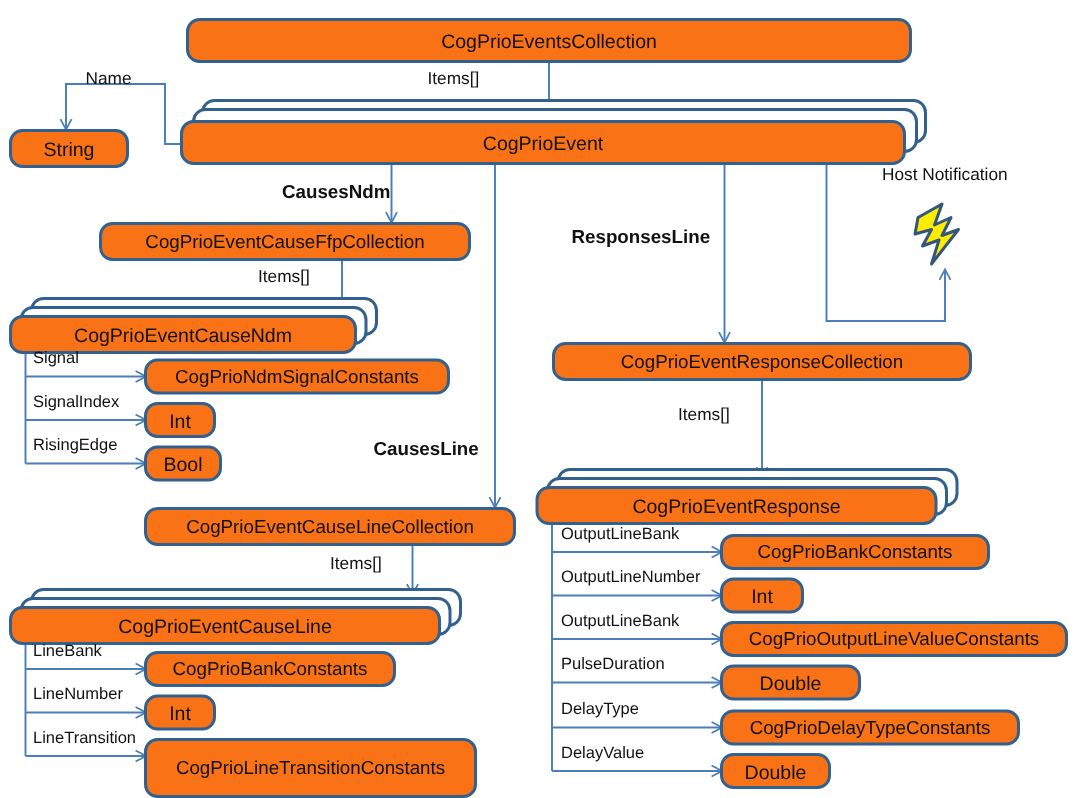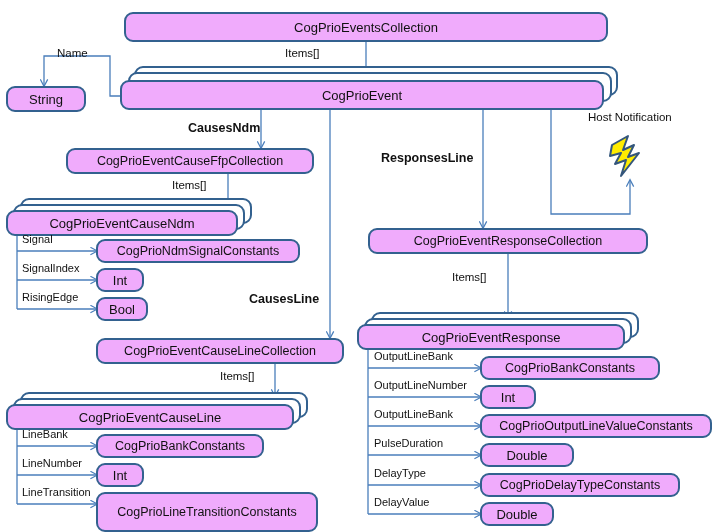--- a/index.html
+++ b/index.html
@@ -22,21 +22,21 @@
     width: 718px;
     height: 532px;
     pointer-events: none;
   }
   
   .node {
     position: absolute;
     box-sizing: border-box;
     border: 2px solid #33618f;
     border-radius: 9px;
-    background: #f0abfc;
+    background: #f97316;
     color: #111111;
     display: flex;
     align-items: center;
     justify-content: center;
     font-size: 13px;
     line-height: 1;
     white-space: nowrap;
     z-index: 5;
   }
   .node.small {

